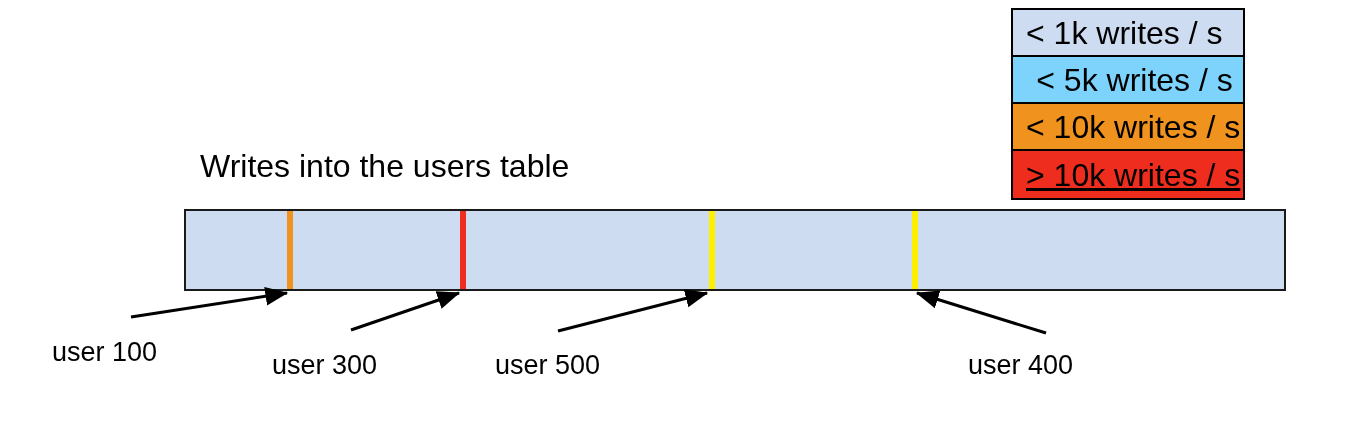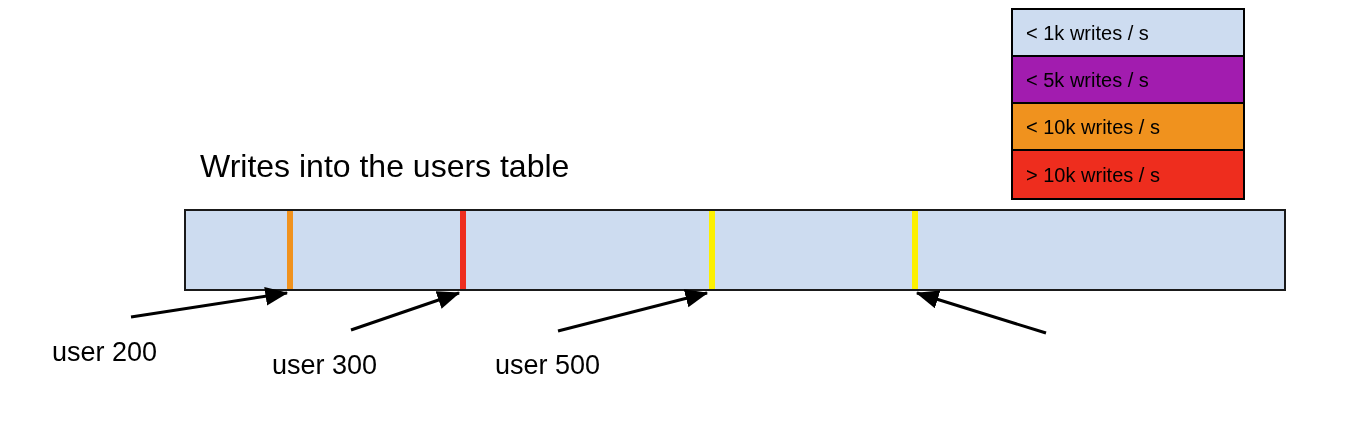--- a/index.html
+++ b/index.html
@@ -34,21 +34,21 @@
     height: 47px;
     box-sizing: border-box;
     display: flex;
     align-items: center;
     border-bottom: 2px solid #000000;
   }
   .legend-row:last-child {
     border-bottom: none;
   }
   .legend-label {
-    font-size: 20px;
+    font-size: 32px;
     color: #000000;
     padding-left: 13px;
     white-space: nowrap;
     line-height: 1;
   }
 
   
   #chart-title {
     position: absolute;
     left: 200px;
@@ -98,27 +98,27 @@
 </style>
 </head>
 <body>
 
 <div id="canvas">
 
   <div id="legend">
     <div class="legend-row" style="background: rgb(205, 220, 240);">
       <span class="legend-label">&lt; 1k writes / s</span>
     </div>
-    <div class="legend-row" style="background: #a21caf;">
+    <div class="legend-row" style="background: #7dd3fc; justify-content: center;">
       <span class="legend-label">&lt; 5k writes / s</span>
     </div>
     <div class="legend-row" style="background: rgb(240, 146, 30);">
       <span class="legend-label">&lt; 10k writes / s</span>
     </div>
-    <div class="legend-row" style="background: rgb(238, 45, 30);">
+    <div class="legend-row" style="background: rgb(238, 45, 30); text-decoration: underline;">
       <span class="legend-label">&gt; 10k writes / s</span>
     </div>
   </div>
 
   <div id="chart-title">Writes into the users table</div>
 
   <div id="table-bar">
     <div class="marker" style="background: rgb(240, 146, 30); left: 101px;"></div>
     <div class="marker" style="background: rgb(238, 45, 30); left: 274px;"></div>
     <div class="marker" style="background: rgb(252, 240, 0); left: 523px;"></div>
@@ -130,17 +130,18 @@
       <marker id="ah" markerWidth="9" markerHeight="9" refX="7.2" refY="3.1" orient="auto" markerUnits="strokeWidth">
         <path d="M0,0 L7.6,3.1 L0,6.2 z" fill="#000000"></path>
       </marker>
     </defs>
     <line x1="131" y1="317" x2="287" y2="293" stroke="#000000" stroke-width="3" marker-end="url(#ah)"></line>
     <line x1="351" y1="330" x2="459" y2="293" stroke="#000000" stroke-width="3" marker-end="url(#ah)"></line>
     <line x1="558" y1="331" x2="707" y2="293" stroke="#000000" stroke-width="3" marker-end="url(#ah)"></line>
     <line x1="1046" y1="333" x2="917" y2="293" stroke="#000000" stroke-width="3" marker-end="url(#ah)"></line>
   </svg>
 
-  <div class="user-label" style="left: 52px; top: 339px;">user 200</div>
+  <div class="user-label" style="left: 52px; top: 339px;">user 100</div>
   <div class="user-label" style="left: 272px; top: 352px;">user 300</div>
   <div class="user-label" style="left: 495px; top: 352px;">user 500</div>
+  <div class="user-label" style="left: 968px; top: 352px;">user 400</div>
 
 </div>
 
 </body></html>

